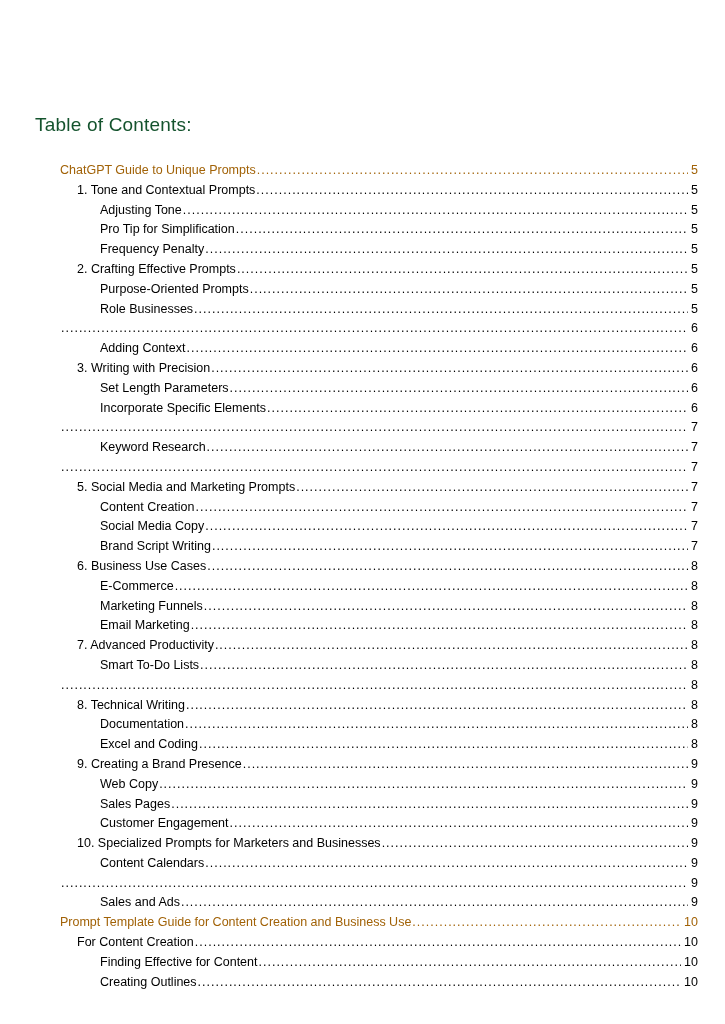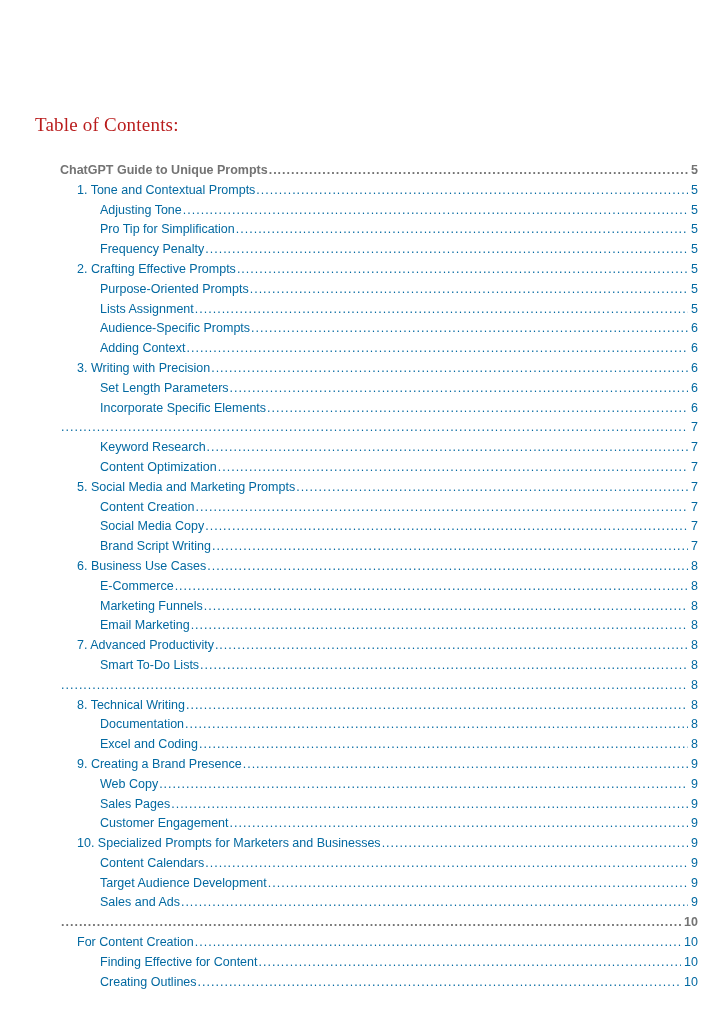--- a/index.html
+++ b/index.html
@@ -26,26 +26,26 @@
     left: 60px;
     right: 27px;
     top: 161px;
   }
   .toc-row {
     display: flex;
     align-items: baseline;
     height: 19.8px;
     line-height: 19.8px;
     font-size: 12.5px;
-    color: #0369a1;
+    color: #000000;
     cursor: pointer;
   }
   .toc-row.bold {
-    font-weight: bold;
-    color: #737373;
+    font-weight: normal;
+    color: #a16207;
   }
   .toc-row.level-1 .toc-label { padding-left: 17px; }
   .toc-row.level-2 .toc-label { padding-left: 40px; }
   .toc-label {
     white-space: nowrap;
     flex: 0 0 auto;
   }
   .toc-leader {
     flex: 1 1 auto;
     overflow: hidden;
@@ -60,21 +60,21 @@
   .toc-page {
     flex: 0 0 auto;
     margin-left: 3px;
     text-align: right;
   }
 </style>
 </head>
 <body>
 
 <div class="page">
-  <h1 class="toc-heading" style="color: #b91c1c; font-family: Liberation Serif, serif;">Table of Contents:</h1>
+  <h1 class="toc-heading" style="color: #14532d;">Table of Contents:</h1>
 
   <div class="toc-list">
   <div class="toc-row level-0 bold">
     <span class="toc-label">ChatGPT Guide to Unique Prompts</span>
     <span class="toc-leader"></span>
     <span class="toc-page">5</span>
   </div>
 
   <div class="toc-row level-1">
     <span class="toc-label">1. Tone and Contextual Prompts</span>
@@ -106,27 +106,26 @@
     <span class="toc-page">5</span>
   </div>
 
   <div class="toc-row level-2">
     <span class="toc-label">Purpose-Oriented Prompts</span>
     <span class="toc-leader"></span>
     <span class="toc-page">5</span>
   </div>
 
   <div class="toc-row level-2">
-    <span class="toc-label">Lists Assignment</span>
-    <span class="toc-leader"></span>
-    <span class="toc-page">5</span>
-  </div>
-
-  <div class="toc-row level-2">
-    <span class="toc-label">Audience-Specific Prompts</span>
+    <span class="toc-label">Role Businesses</span>
+    <span class="toc-leader"></span>
+    <span class="toc-page">5</span>
+  </div>
+
+  <div class="toc-row level-2">
     <span class="toc-leader"></span>
     <span class="toc-page">6</span>
   </div>
 
   <div class="toc-row level-2">
     <span class="toc-label">Adding Context</span>
     <span class="toc-leader"></span>
     <span class="toc-page">6</span>
   </div>
 
@@ -153,21 +152,20 @@
     <span class="toc-page">7</span>
   </div>
 
   <div class="toc-row level-2">
     <span class="toc-label">Keyword Research</span>
     <span class="toc-leader"></span>
     <span class="toc-page">7</span>
   </div>
 
   <div class="toc-row level-2">
-    <span class="toc-label">Content Optimization</span>
     <span class="toc-leader"></span>
     <span class="toc-page">7</span>
   </div>
 
   <div class="toc-row level-1">
     <span class="toc-label">5. Social Media and Marketing Prompts</span>
     <span class="toc-leader"></span>
     <span class="toc-page">7</span>
   </div>
 
@@ -278,32 +276,32 @@
     <span class="toc-page">9</span>
   </div>
 
   <div class="toc-row level-2">
     <span class="toc-label">Content Calendars</span>
     <span class="toc-leader"></span>
     <span class="toc-page">9</span>
   </div>
 
   <div class="toc-row level-2">
-    <span class="toc-label">Target Audience Development</span>
     <span class="toc-leader"></span>
     <span class="toc-page">9</span>
   </div>
 
   <div class="toc-row level-2">
     <span class="toc-label">Sales and Ads</span>
     <span class="toc-leader"></span>
     <span class="toc-page">9</span>
   </div>
 
   <div class="toc-row level-0 bold">
+    <span class="toc-label">Prompt Template Guide for Content Creation and Business Use</span>
     <span class="toc-leader"></span>
     <span class="toc-page">10</span>
   </div>
 
   <div class="toc-row level-1">
     <span class="toc-label">For Content Creation</span>
     <span class="toc-leader"></span>
     <span class="toc-page">10</span>
   </div>
 

